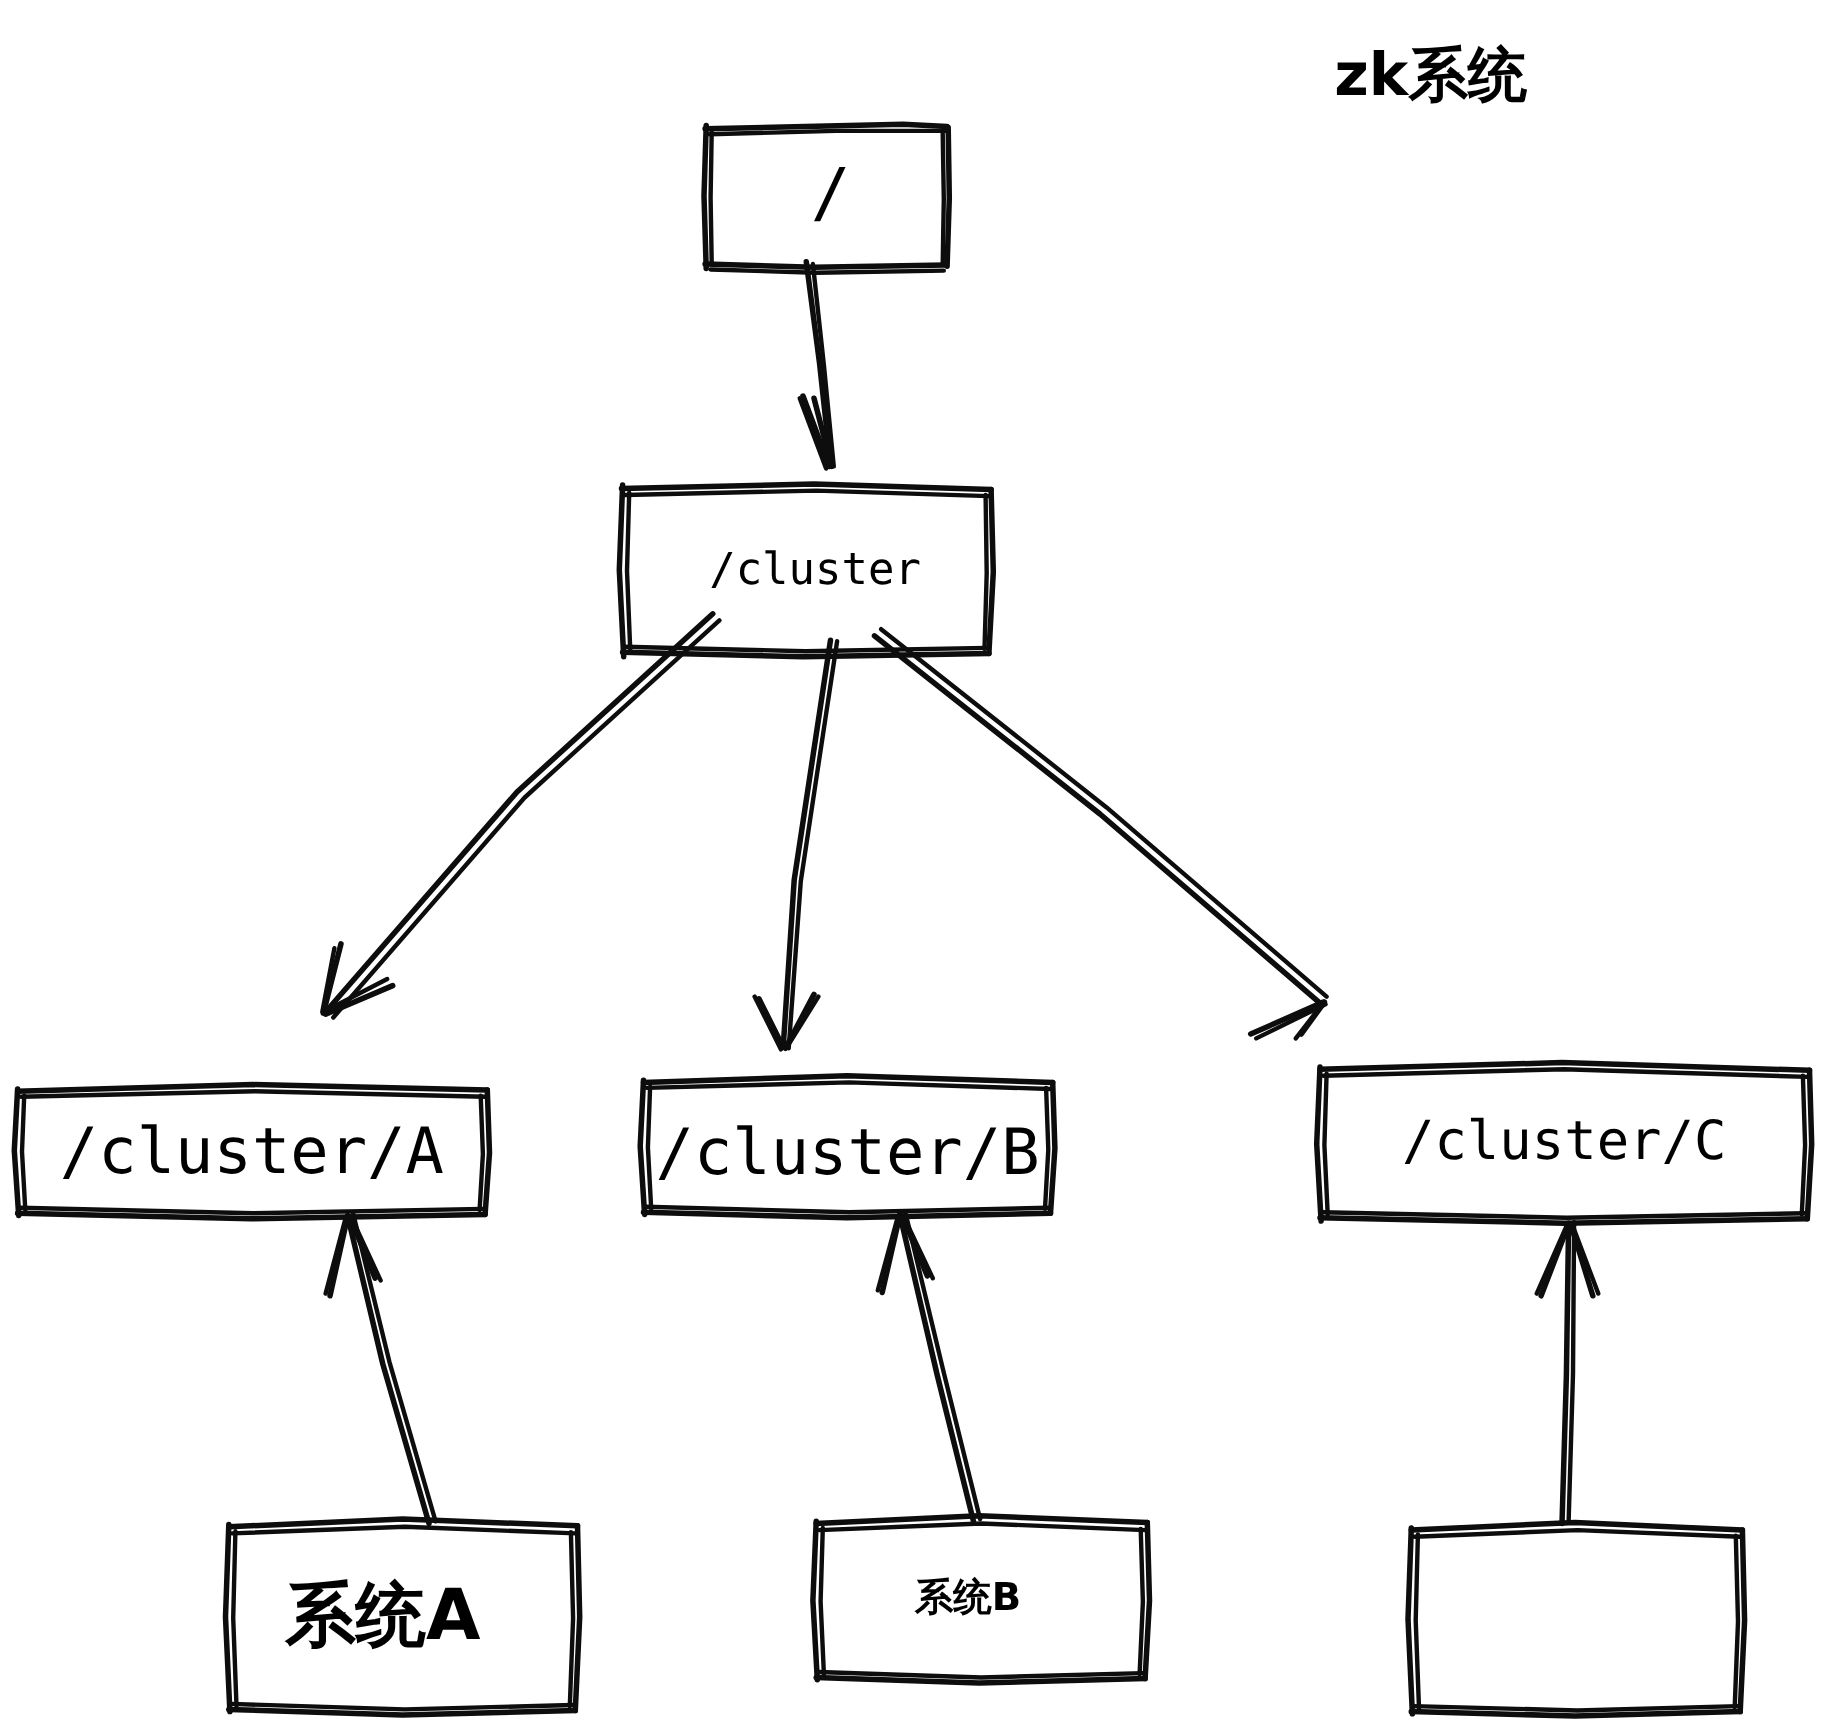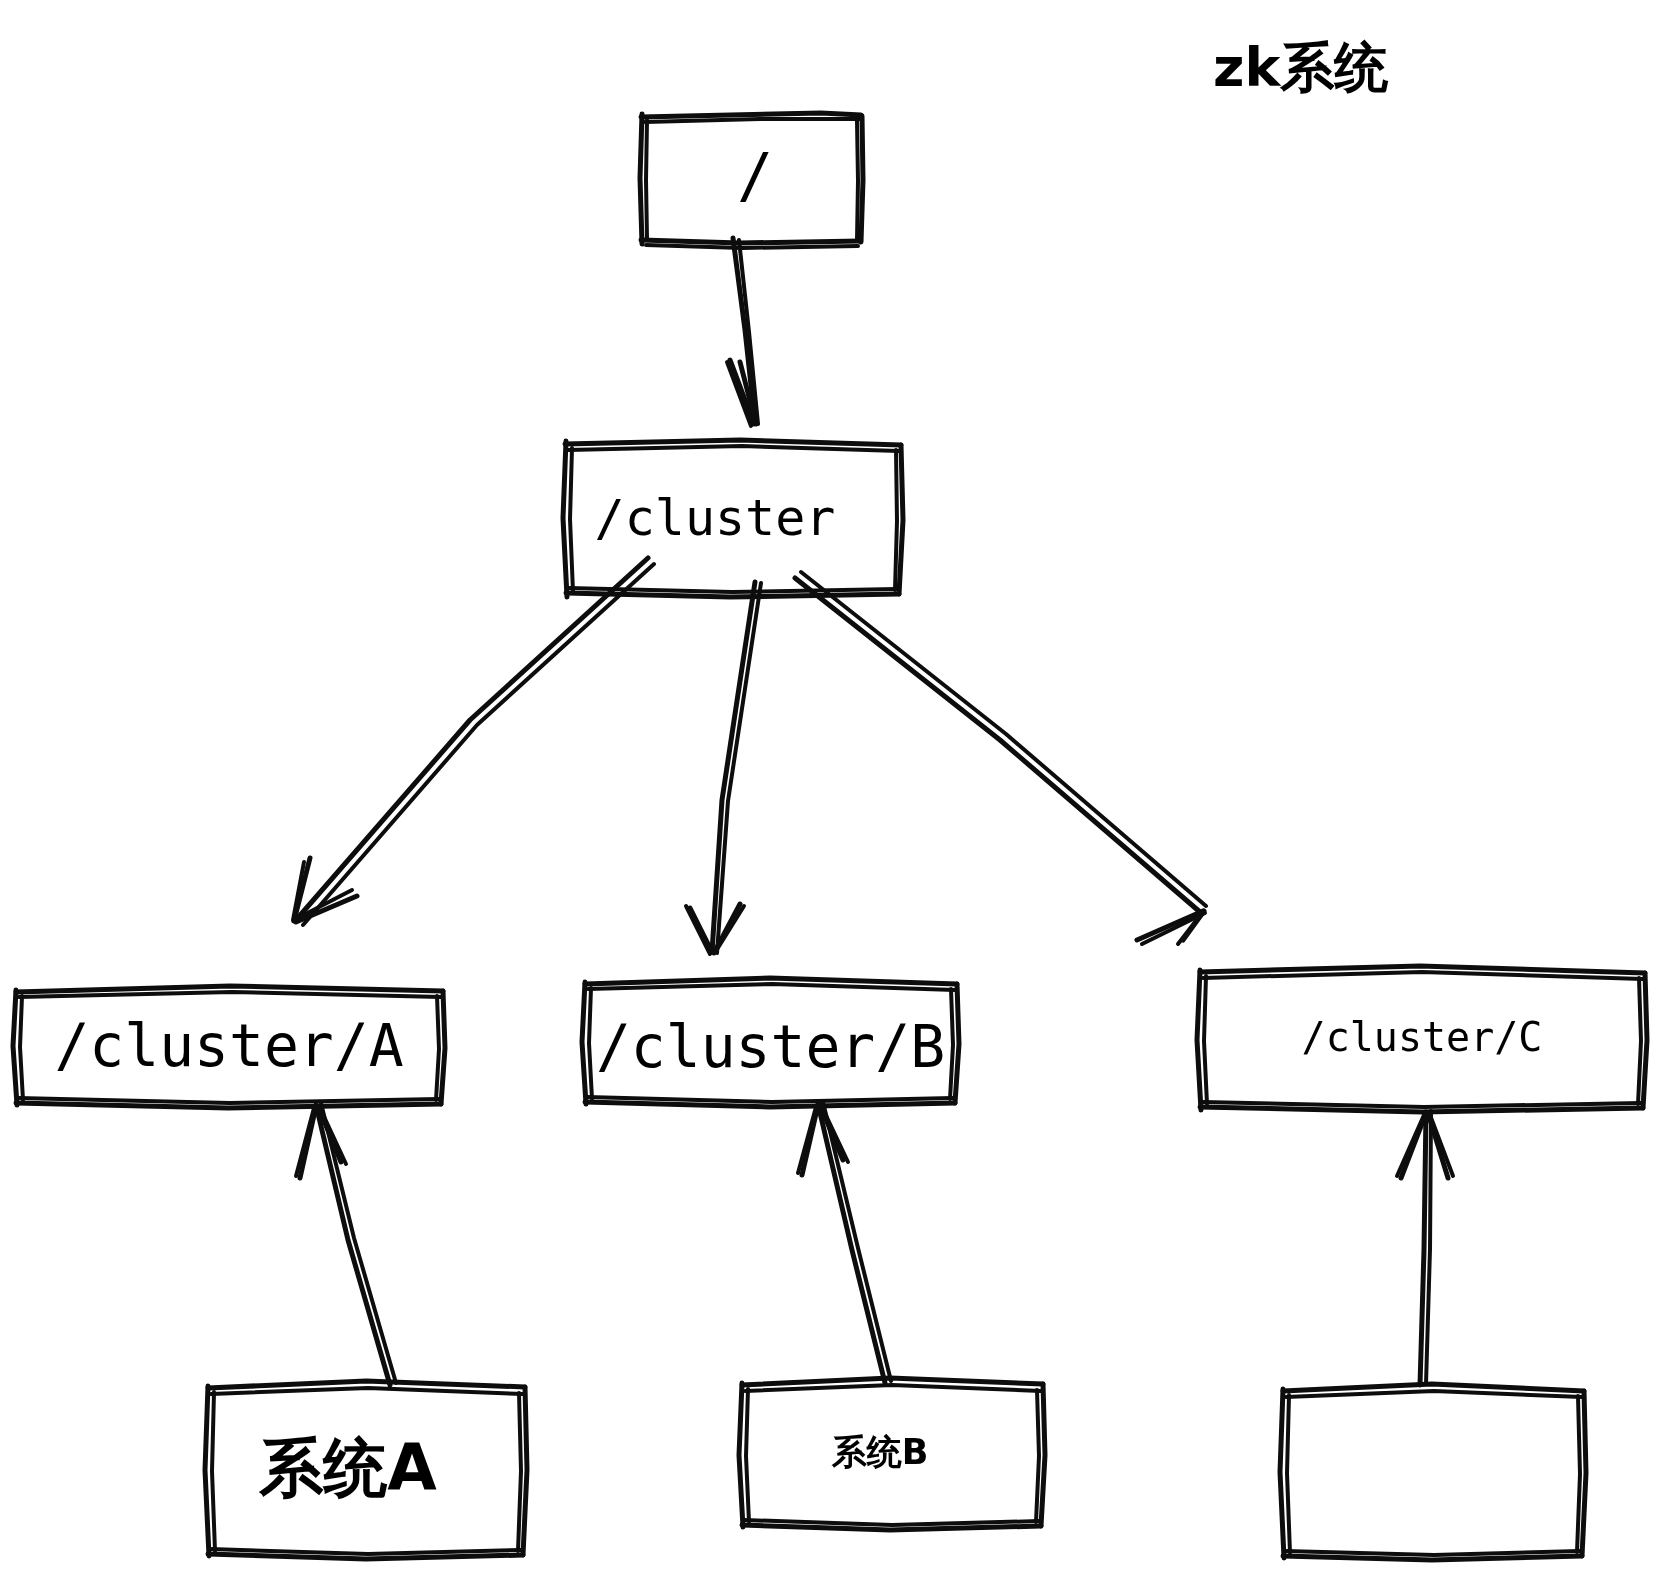--- a/index.html
+++ b/index.html
@@ -216,26 +216,26 @@
       <path class="sketch-stroke" stroke-width="5" d="M1448 1178 L1428 1113"></path>
       <path class="sketch-stroke" stroke-width="4" d="M1453 1176 L1430 1115"></path>
     </g>
 
   </svg>
 
   <div class="title-label" style="left:1165px; top:32px;">zk系统</div>
 
   <div class="node-label mono-label" style="left:640px; top:112px; width:222px; height:130px; font-size:60px; transform:translate(4px,-2px);">/</div>
 
-  <div class="node-label mono-label" style="left:537px; top:440px; width:340px; height:155px; font-size:50px; transform:translate(8px,0px);">/cluster</div>
+  <div class="node-label mono-label" style="left:563px; top:440px; width:340px; height:155px; font-size:40px; transform:translate(8px,0px);">/cluster</div>
 
   <div class="node-label mono-label" style="left:583px; top:978px; width:375px; height:125px; font-size:58px; transform:translate(0px,6px);">/cluster/B</div>
 
   <div class="node-label mono-label" style="left:14px; top:986px; width:430px; height:120px; font-size:58px;">/cluster/A</div>
 
-  <div class="node-label mono-label" style="left:1198px; top:966px; width:448px; height:142px; font-size:40px;text-align:center;">/cluster/C</div>
+  <div class="node-label mono-label" style="left:1198px; top:966px; width:448px; height:142px; font-size:49px;text-align:center;">/cluster/C</div>
 
   <div class="node-label cjk-label" style="left:206px; top:1381px; width:320px; height:175px; font-size:64px; transform:translate(-18px,0px);">系统A</div>
 
   <div class="node-label cjk-label" style="left:740px; top:1378px; width:304px; height:148px; font-size:35px; transform:translate(-12px,0px);">系统B</div>
 
 
 </div>
 
 </body></html>

